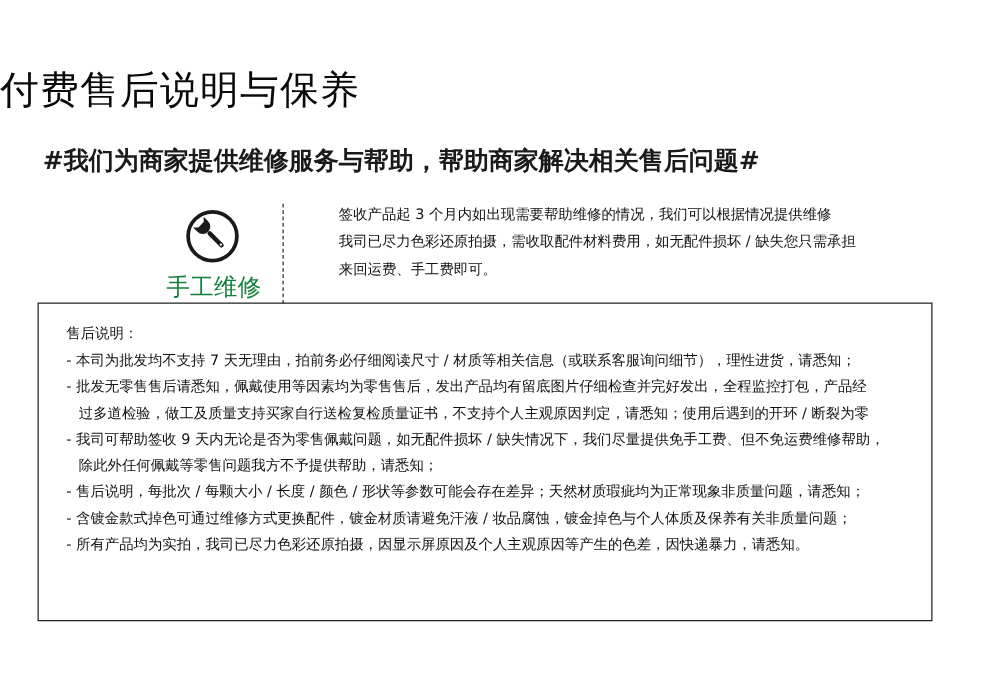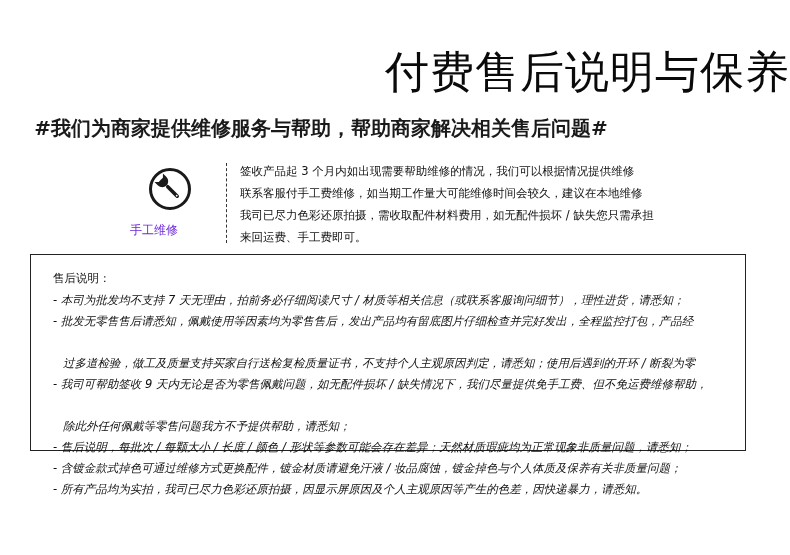--- a/index.html
+++ b/index.html
@@ -1,34 +1,34 @@
 <!DOCTYPE html>
 <html><head>
 <meta charset="utf-8">
 <style>
   html, body { margin:0; padding:0; background:#ffffff; }
   body { width:790px; height:555px; position:relative; overflow:hidden;
          font-family:"DejaVu Sans","Liberation Sans",sans-serif; color:#111; }
-  .title { position:absolute; left:0; top:44px; width:790px; text-align:right;
-           font-size:44px; font-weight:400; letter-spacing:1px; color:#0a0a0a; line-height:56px; }
+  .title { position:absolute; left:0; top:44px; width:790px; text-align:left;
+           font-size:31px; font-weight:400; letter-spacing:1px; color:#0a0a0a; line-height:56px; }
   .subtitle { position:absolute; left:0; top:114px; width:642px; text-align:center;
               font-size:20px; font-weight:700; color:#1a1a1a; line-height:28px; }
   .service { position:absolute; left:130px; top:158px; width:600px; height:90px; }
   .icon-wrap { position:absolute; left:18px; top:9px; width:44px; height:44px; }
-  .icon-label { position:absolute; left:0; top:62px; width:82px; 
-                font-size:12px; color:#6d28d9; line-height:20px; }
+  .icon-label { position:absolute; left:0; top:62px; width:82px; text-align:center;
+                font-size:19px; color:#15803d; line-height:20px; }
   .dash { position:absolute; left:96px; top:5px; height:80px; border-left:1.5px dashed #333; }
   .service-lines { position:absolute; left:110px; top:2px; width:490px; }
-  .service-lines div { font-size:11.5px; line-height:22px; height:22px; white-space:nowrap; color:#111; }
-  .notes { position:absolute; left:30px; top:254px; width:716px; height:197px;
+  .service-lines div { font-size:11.5px; line-height:22px; height:22px; white-space:nowrap; color:#111;margin-left:31px; }
+  .notes { position:absolute; left:30px; top:242px; width:716px; height:255px;
            border:1.5px solid #222; box-sizing:border-box; }
   .notes-heading { position:absolute; left:22px; top:14px; font-size:11.5px; line-height:18px; color:#111; }
-  .notes-lines { position:absolute; left:22px; top:35px; width:690px;font-style:italic; }
+  .notes-lines { position:absolute; left:22px; top:35px; width:690px; }
   .notes-lines div { font-size:11.5px; line-height:21px; height:21px; white-space:nowrap; color:#111; }
-  .indent { padding-left:10px;margin-top:21px; }
+  .indent { padding-left:10px; }
 </style>
 </head>
 <body>
 
 <div class="title">付费售后说明与保养</div>
 <div class="subtitle">#我们为商家提供维修服务与帮助，帮助商家解决相关售后问题#</div>
 
 <div class="service">
   <div class="icon-wrap">
     <svg width="44" height="44" viewBox="0 0 44 44">
@@ -37,21 +37,20 @@
         <rect x="20.2" y="17" width="3.6" height="17" rx="1.8" fill="#1a1a1a"></rect>
         <path d="M16 11 A6 6 0 1 0 28 11 L28 6 L25 9 L22 9 L19 9 L16 6 Z" fill="#1a1a1a"></path>
         <circle cx="22" cy="31.5" r="0.9" fill="#fff"></circle>
       </g>
     </svg>
   </div>
   <div class="icon-label">手工维修</div>
   <div class="dash"></div>
   <div class="service-lines">
     <div>签收产品起 3 个月内如出现需要帮助维修的情况，我们可以根据情况提供维修</div>
-    <div>联系客服付手工费维修，如当期工作量大可能维修时间会较久，建议在本地维修</div>
     <div>我司已尽力色彩还原拍摄，需收取配件材料费用，如无配件损坏 / 缺失您只需承担</div>
     <div>来回运费、手工费即可。</div>
   </div>
 </div>
 
 <div class="notes">
   <div class="notes-heading">售后说明：</div>
   <div class="notes-lines">
     <div>- 本司为批发均不支持 7 天无理由，拍前务必仔细阅读尺寸 / 材质等相关信息（或联系客服询问细节），理性进货，请悉知；</div>
     <div>- 批发无零售售后请悉知，佩戴使用等因素均为零售售后，发出产品均有留底图片仔细检查并完好发出，全程监控打包，产品经</div>

